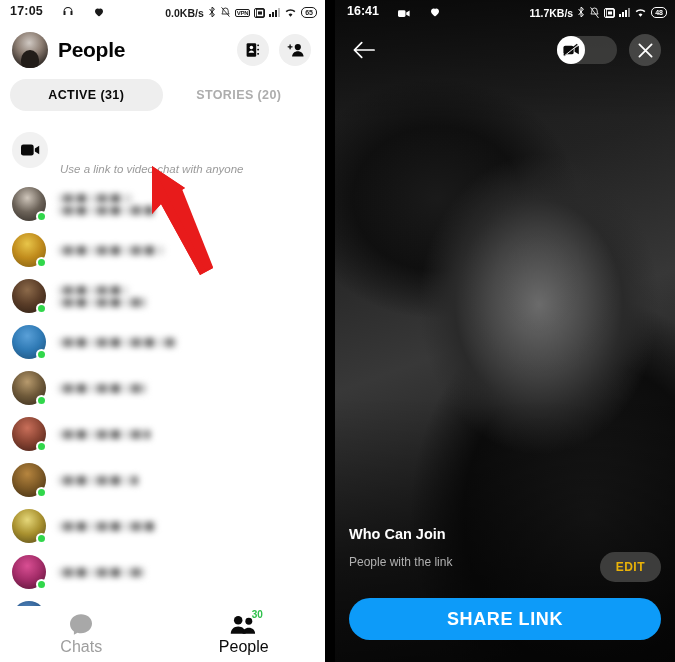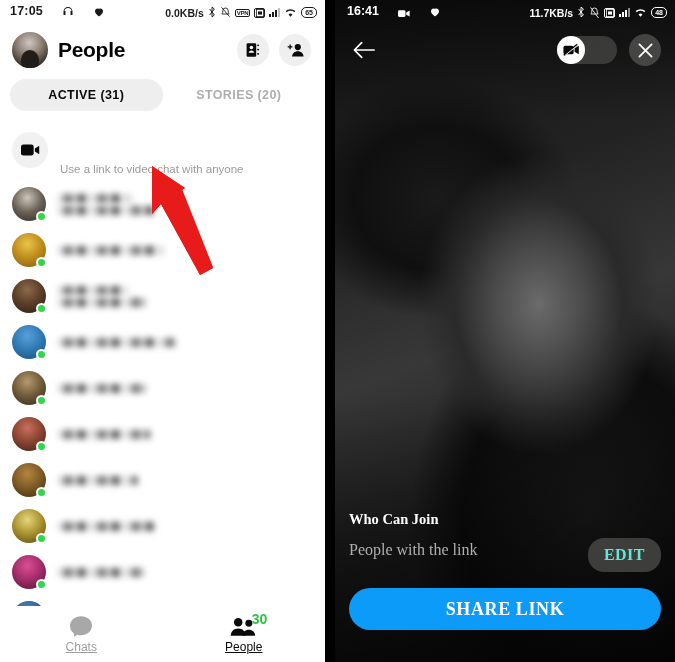--- a/index.html
+++ b/index.html
@@ -78,21 +78,21 @@
   }
   .tab.active { background:#eeeeee; color:#080808; }
   .tab.inactive { color:#adadad; }
 
   .l-list { padding: 0 0 4px 0; }
   .row { display:flex; align-items:center; padding: 6px 12px; gap: 12px; min-height:44px;}
   .room-ic {
     width:36px;height:36px;border-radius:50%;background:#f1f1f1;flex:0 0 36px;
     display:flex;align-items:center;justify-content:center;
   }
-  .room-txt { display:flex; flex-direction:column; gap:2px; }
+  .room-txt { display:flex; flex-direction:column; gap:2px;font-style:italic; }
   .room-title{font-size:13.5px;font-weight:bold;color:#070707;}
   .room-sub{font-size:11.5px;color:#9b9b9b;}
 
   .c-avatar{
     width:34px;height:34px;border-radius:50%;flex:0 0 34px;position:relative;
     overflow:visible;
   }
   .c-avatar .pic{
     position:absolute;inset:0;border-radius:50%;overflow:hidden;
     filter: blur(0.4px);
@@ -102,26 +102,26 @@
     border-radius:50%;background:#31d74b;border:2px solid #fff;
   }
   .blurname{ display:flex; flex-direction:column; gap:3px; }
   .bl { height:9px; border-radius:2px; filter: blur(3px); }
 
   .l-bottomnav{
     position:absolute;bottom:0;left:0;width:325px;height:56px;background:#fff;
     display:flex;align-items:center;border-top:1px solid #fff;
   }
   .navitem{flex:1;display:flex;flex-direction:column;align-items:center;gap:3px;position:relative;}
-  .navlabel{font-size:12px;text-decoration:underline;}
+  .navlabel{font-size:16px;}
   .navlabel.on{color:#0a0a0a;}
   .navlabel.off{color:#9e9e9e;}
   .badge{
     position:absolute;left:calc(50% + 8px);top:-4px;color:#2fc14c;
-    font-size:14px;font-weight:bold;
+    font-size:10px;font-weight:bold;
   }
 
   .arrow{position:absolute;left:0;top:0;pointer-events:none;}
 
   
   .right-phone{
     width:340px;height:662px;position:relative;overflow:hidden;flex:0 0 340px;
     background:#0d0d0d;
   }
   .bg-photo{
@@ -158,27 +158,27 @@
     background: radial-gradient(circle at 52% 34%, #d9d4cf 0%, #9d9690 36%, #4d4843 68%, #1d1b19 100%);
     box-shadow:0 0 0 1px rgba(255,255,255,.12);
   }
   .room-avatar::after{
     content:"";position:absolute;left:24px;top:40px;width:36px;height:46px;
     border-radius:50% 50% 42% 42%;background:#2a2623;
   }
   .room-title{margin-top:13px;font-size:19.5px;font-weight:bold;color:#fff;letter-spacing:-.2px;}
   .room-sub2{margin-top:6px;font-size:13.5px;color:#b6b6b6;}
 
-  .r-bottom{position:absolute;left:0;bottom:16px;width:340px;padding:0 14px 16px 14px;font-family:Liberation Serif, serif;}
+  .r-bottom{position:absolute;left:0;bottom:6px;width:340px;padding:0 14px 16px 14px;}
   .join-row{display:flex;align-items:center;}
   .join-txt{flex:1;}
   .join-title{font-size:14.5px;font-weight:bold;color:#fff;}
-  .join-sub{font-size:16px;color:#b0b0b0;margin-top:13px;}
+  .join-sub{font-size:12px;color:#b0b0b0;margin-top:13px;}
   .edit-btn{
-    background:#4a4a48cc;color:#5eead4;font-size:16px;font-weight:bold;letter-spacing:.5px;
+    background:#4a4a48cc;color:#eab308;font-size:12px;font-weight:bold;letter-spacing:.5px;
     border-radius:16px;padding:8px 16px;margin-top:40px;
   }
   .share-btn{
     margin-top:16px;height:42px;border-radius:21px;background:#0d9bf9;
     display:flex;align-items:center;justify-content:center;
     color:#fff;font-size:18px;font-weight:bold;letter-spacing:.6px;
   }
 </style>
 </head>
 <body>

